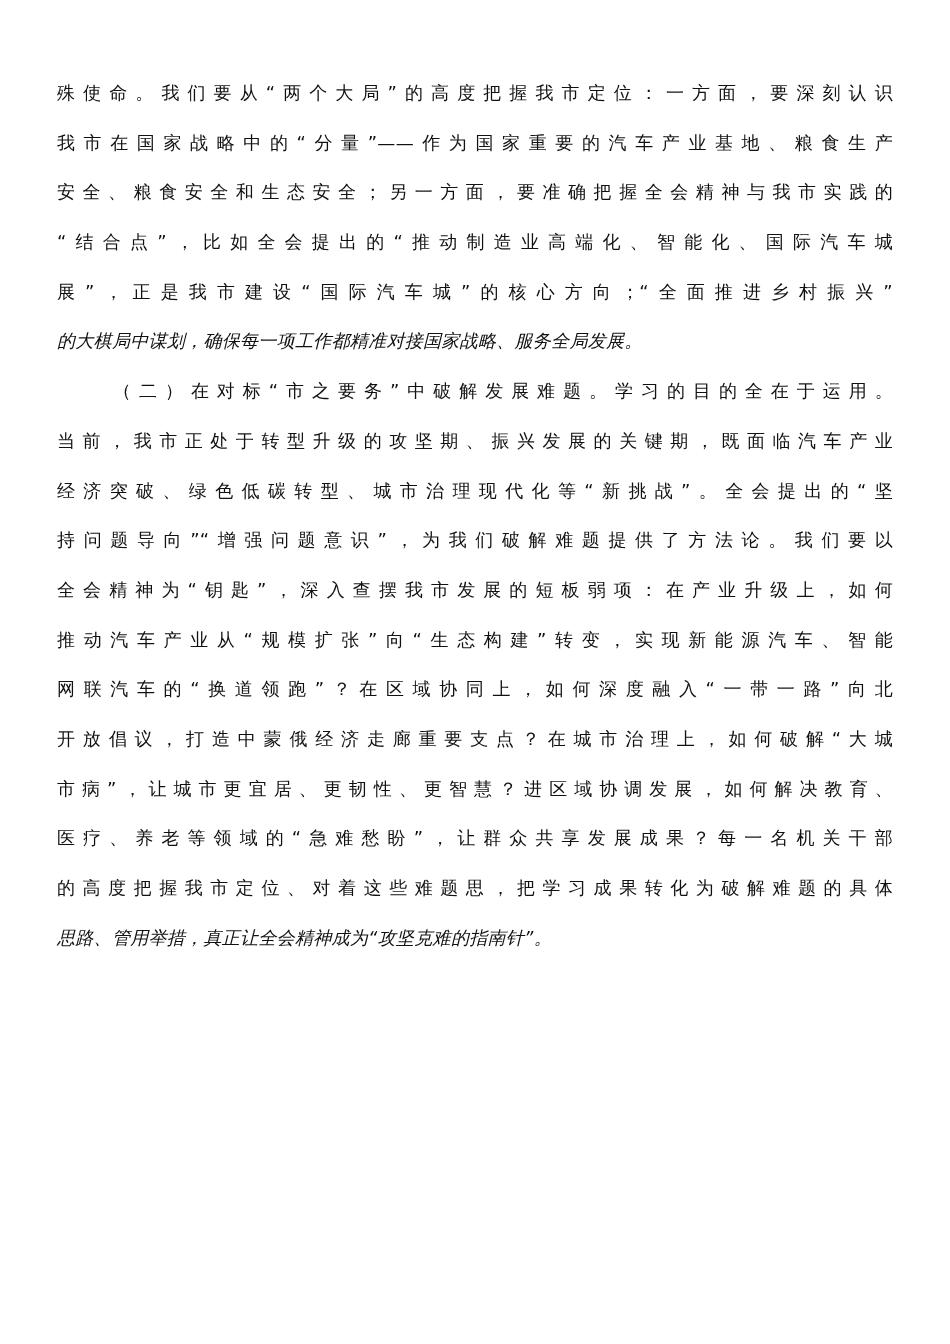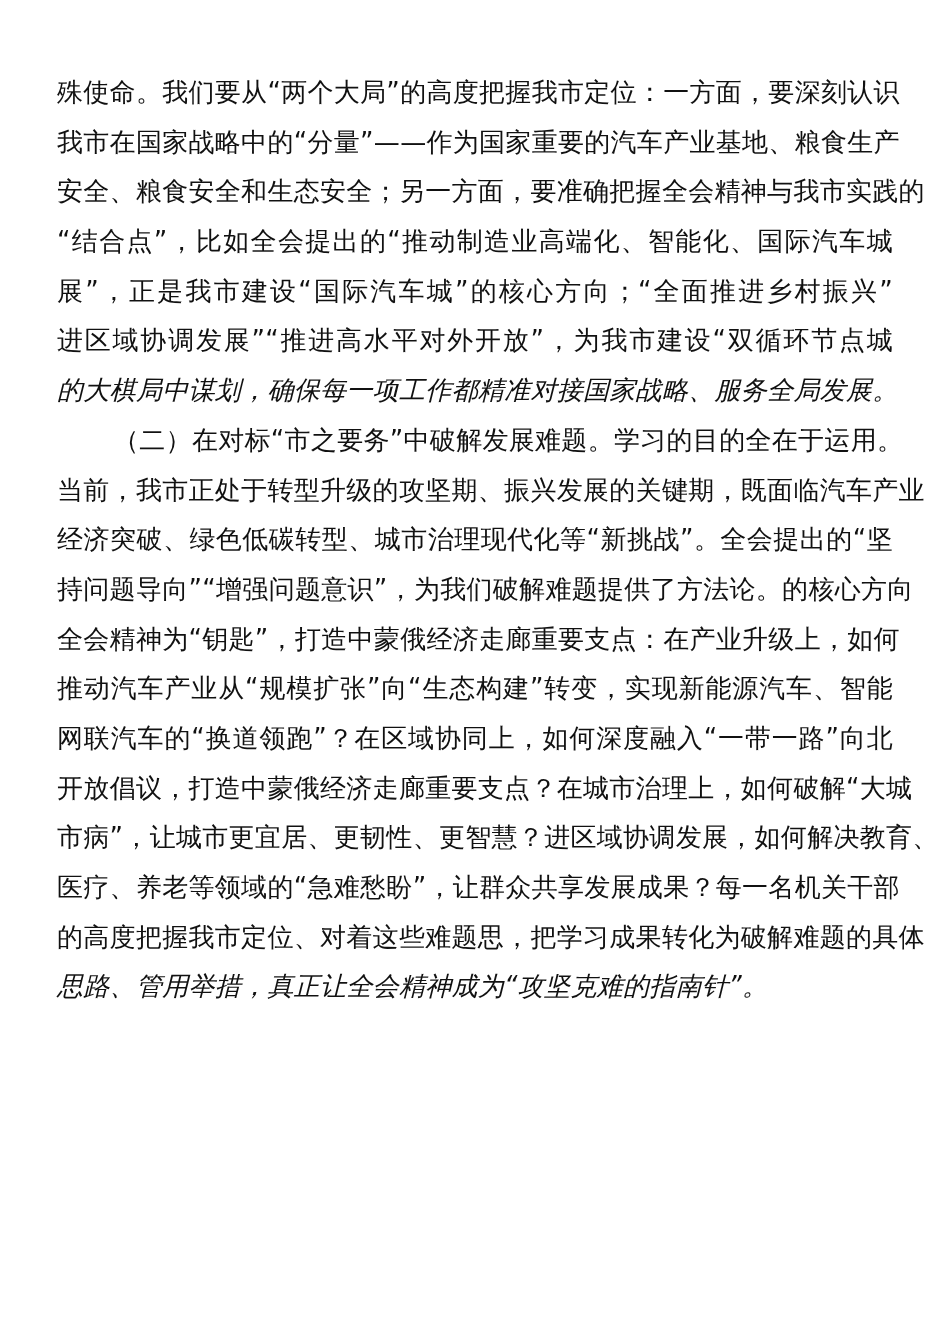--- a/index.html
+++ b/index.html
@@ -17,21 +17,21 @@
     }
     .page {
       position: absolute;
       left: 57px;
       top: 68px;
       width: 836px;
     }
     .line {
       height: 49.7px;
       line-height: 49.7px;
-      font-size: 26px;
+      font-size: 18px;
       white-space: nowrap;
       letter-spacing: 0.3px;
       text-align: justify;
       text-align-last: justify;
     }
     .line.last {
       text-align-last: left;
       font-style: italic;
     }
     .line.indent {
@@ -41,29 +41,28 @@
 </head>
 <body>
 
 <div class="page">
   <div>
     <div class="line">殊使命。我们要从“两个大局”的高度把握我市定位：一方面，要深刻认识</div>
     <div class="line">我市在国家战略中的“分量”——作为国家重要的汽车产业基地、粮食生产</div>
     <div class="line">安全、粮食安全和生态安全；另一方面，要准确把握全会精神与我市实践的</div>
     <div class="line">“结合点”，比如全会提出的“推动制造业高端化、智能化、国际汽车城</div>
     <div class="line">展”，正是我市建设“国际汽车城”的核心方向；“全面推进乡村振兴”</div>
-    <div class="line">进区域协调发展”“推进高水平对外开放”，为我市建设“双循环节点城</div>
     <div class="line last">的大棋局中谋划，确保每一项工作都精准对接国家战略、服务全局发展。</div>
   </div>
   <div>
     <div class="line indent">（二）在对标“市之要务”中破解发展难题。学习的目的全在于运用。</div>
     <div class="line">当前，我市正处于转型升级的攻坚期、振兴发展的关键期，既面临汽车产业</div>
     <div class="line">经济突破、绿色低碳转型、城市治理现代化等“新挑战”。全会提出的“坚</div>
-    <div class="line">持问题导向”“增强问题意识”，为我们破解难题提供了方法论。的核心方向</div>
-    <div class="line">全会精神为“钥匙”，打造中蒙俄经济走廊重要支点：在产业升级上，如何</div>
+    <div class="line">持问题导向”“增强问题意识”，为我们破解难题提供了方法论。我们要以</div>
+    <div class="line">全会精神为“钥匙”，深入查摆我市发展的短板弱项：在产业升级上，如何</div>
     <div class="line">推动汽车产业从“规模扩张”向“生态构建”转变，实现新能源汽车、智能</div>
     <div class="line">网联汽车的“换道领跑”？在区域协同上，如何深度融入“一带一路”向北</div>
     <div class="line">开放倡议，打造中蒙俄经济走廊重要支点？在城市治理上，如何破解“大城</div>
     <div class="line">市病”，让城市更宜居、更韧性、更智慧？进区域协调发展，如何解决教育、</div>
     <div class="line">医疗、养老等领域的“急难愁盼”，让群众共享发展成果？每一名机关干部</div>
     <div class="line">的高度把握我市定位、对着这些难题思，把学习成果转化为破解难题的具体</div>
     <div class="line last">思路、管用举措，真正让全会精神成为“攻坚克难的指南针”。</div>
   </div>
 </div>
 

